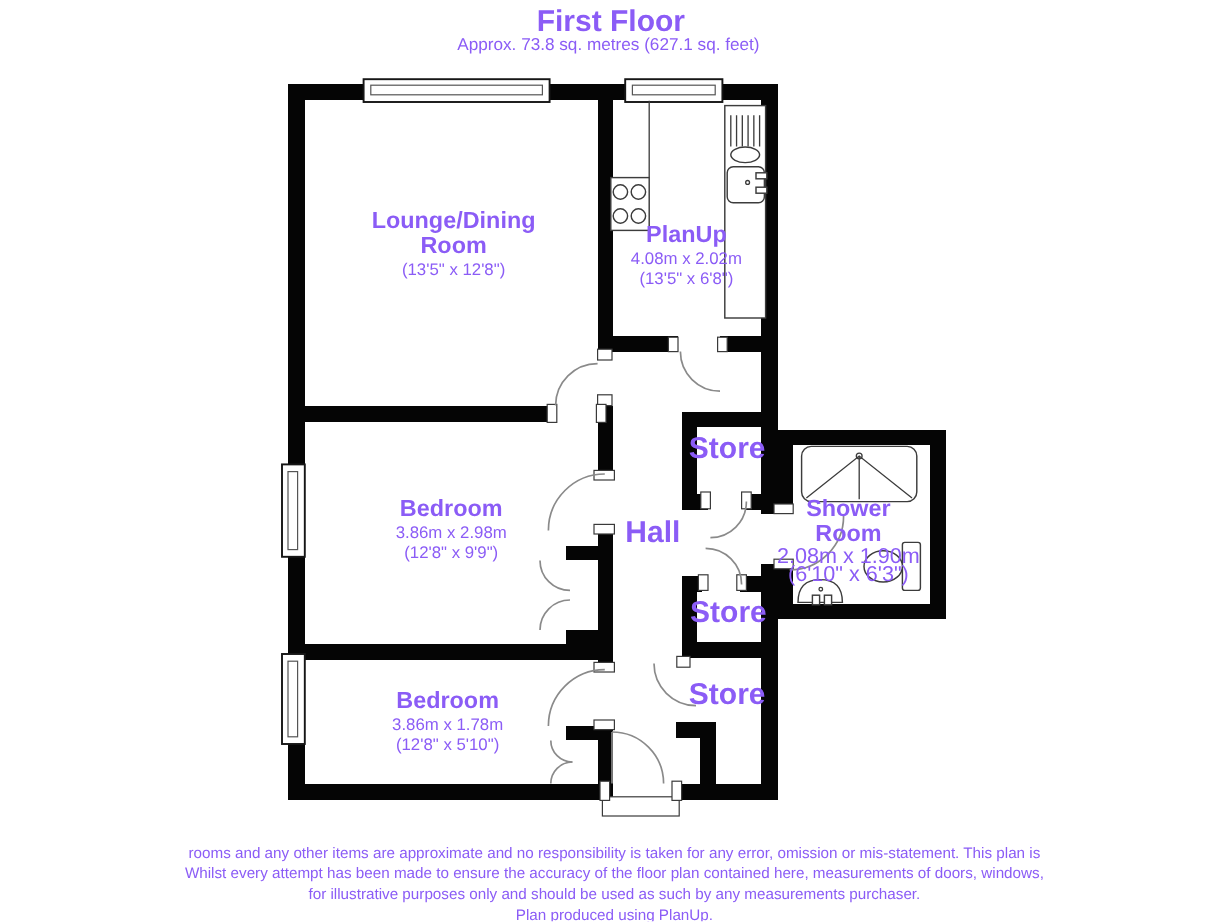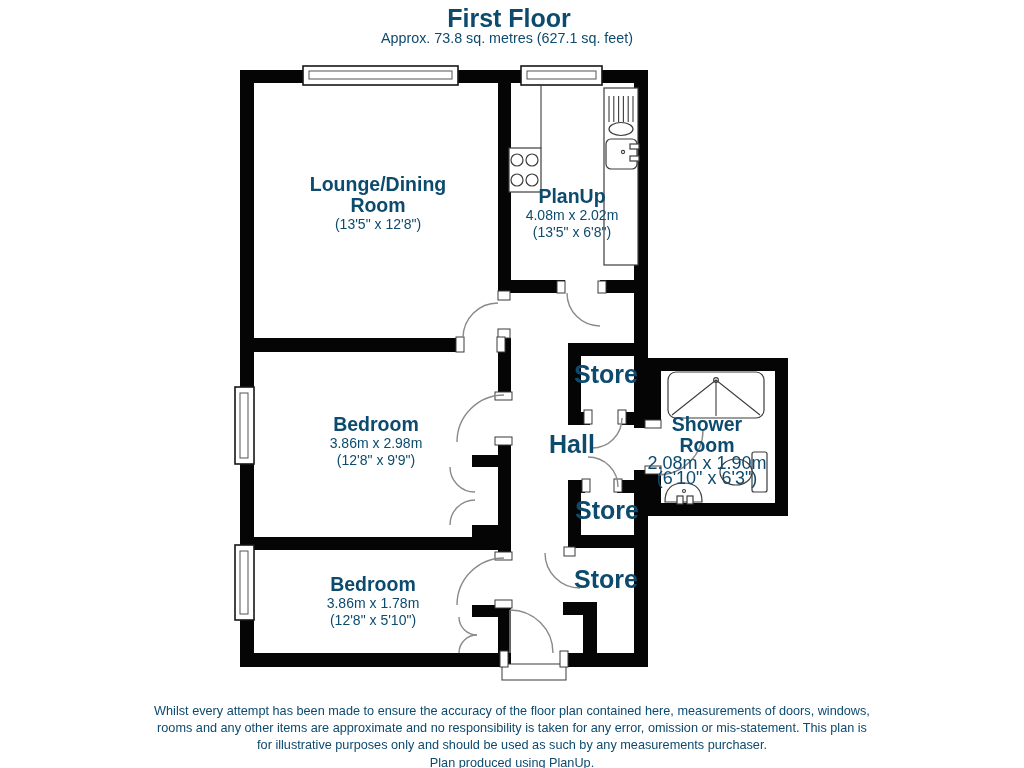--- a/index.html
+++ b/index.html
@@ -1,17 +1,17 @@
 <!DOCTYPE html>
 <html><head>
 <meta charset="utf-8">
 <style>
   html,body{margin:0;padding:0;background:#fff;}
   .stage{position:relative;width:880px;height:768px;background:#ffffff;overflow:hidden;
-         font-family:"Liberation Sans", sans-serif;color:#0c4a6e;text-decoration:underline;}
+         font-family:"Liberation Sans", sans-serif;color:#8b5cf6;text-decoration:underline;}
   .plan-svg{position:absolute;left:0;top:0;}
   .abs{position:absolute;transform:translateX(-50%);text-align:center;white-space:nowrap;}
   .title{font-size:25px;font-weight:bold;letter-spacing:0px;}
   .subtitle{font-size:14.3px;}
   .room-name{font-weight:bold;font-size:19.5px;line-height:21px;}
   .room-name.wrap{white-space:normal;}
   .room-dims{font-size:14px;line-height:16.5px;}
   .room-dims.small{font-size:18px;line-height:15px;}
   .store-name,.hall-name{font-weight:bold;font-size:25px;line-height:20px;}
   .footer{position:absolute;left:512px;top:703px;transform:translateX(-50%);
@@ -194,32 +194,32 @@
     <div class="room-dims">3.86m x 2.98m</div>
     <div class="room-dims">(12'8" x 9'9")</div>
   </div>
 
   <div class="abs" style="left:373px;top:574px;">
     <div class="room-name">Bedroom</div>
     <div class="room-dims">3.86m x 1.78m</div>
     <div class="room-dims">(12'8" x 5'10")</div>
   </div>
 
-  <div class="abs hall-name" style="left:572px;top:434px;">Hall</div>
+  <div class="abs hall-name" style="left:544px;top:434px;">Hall</div>
 
   <div class="abs store-name" style="left:606px;top:364px;">Store</div>
   <div class="abs store-name" style="left:607px;top:500px;">Store</div>
   <div class="abs store-name" style="left:606px;top:569px;">Store</div>
 
   <div class="abs" style="left:707px;top:414px;">
     <div class="room-name wrap" style="width:92px;margin:0 auto;">Shower Room</div>
     <div class="room-dims small">2.08m x 1.90m</div>
     <div class="room-dims small">(6'10" x 6'3")</div>
   </div>
 
   <div class="footer">
+    <div>rooms and any other items are approximate and no responsibility is taken for any error, omission or mis-statement. This plan is</div>
     <div>Whilst every attempt has been made to ensure the accuracy of the floor plan contained here, measurements of doors, windows,</div>
-    <div>rooms and any other items are approximate and no responsibility is taken for any error, omission or mis-statement. This plan is</div>
     <div>for illustrative purposes only and should be used as such by any measurements purchaser.</div>
     <div>Plan produced using PlanUp.</div>
   </div>
 
 </div>
 
 </body></html>

